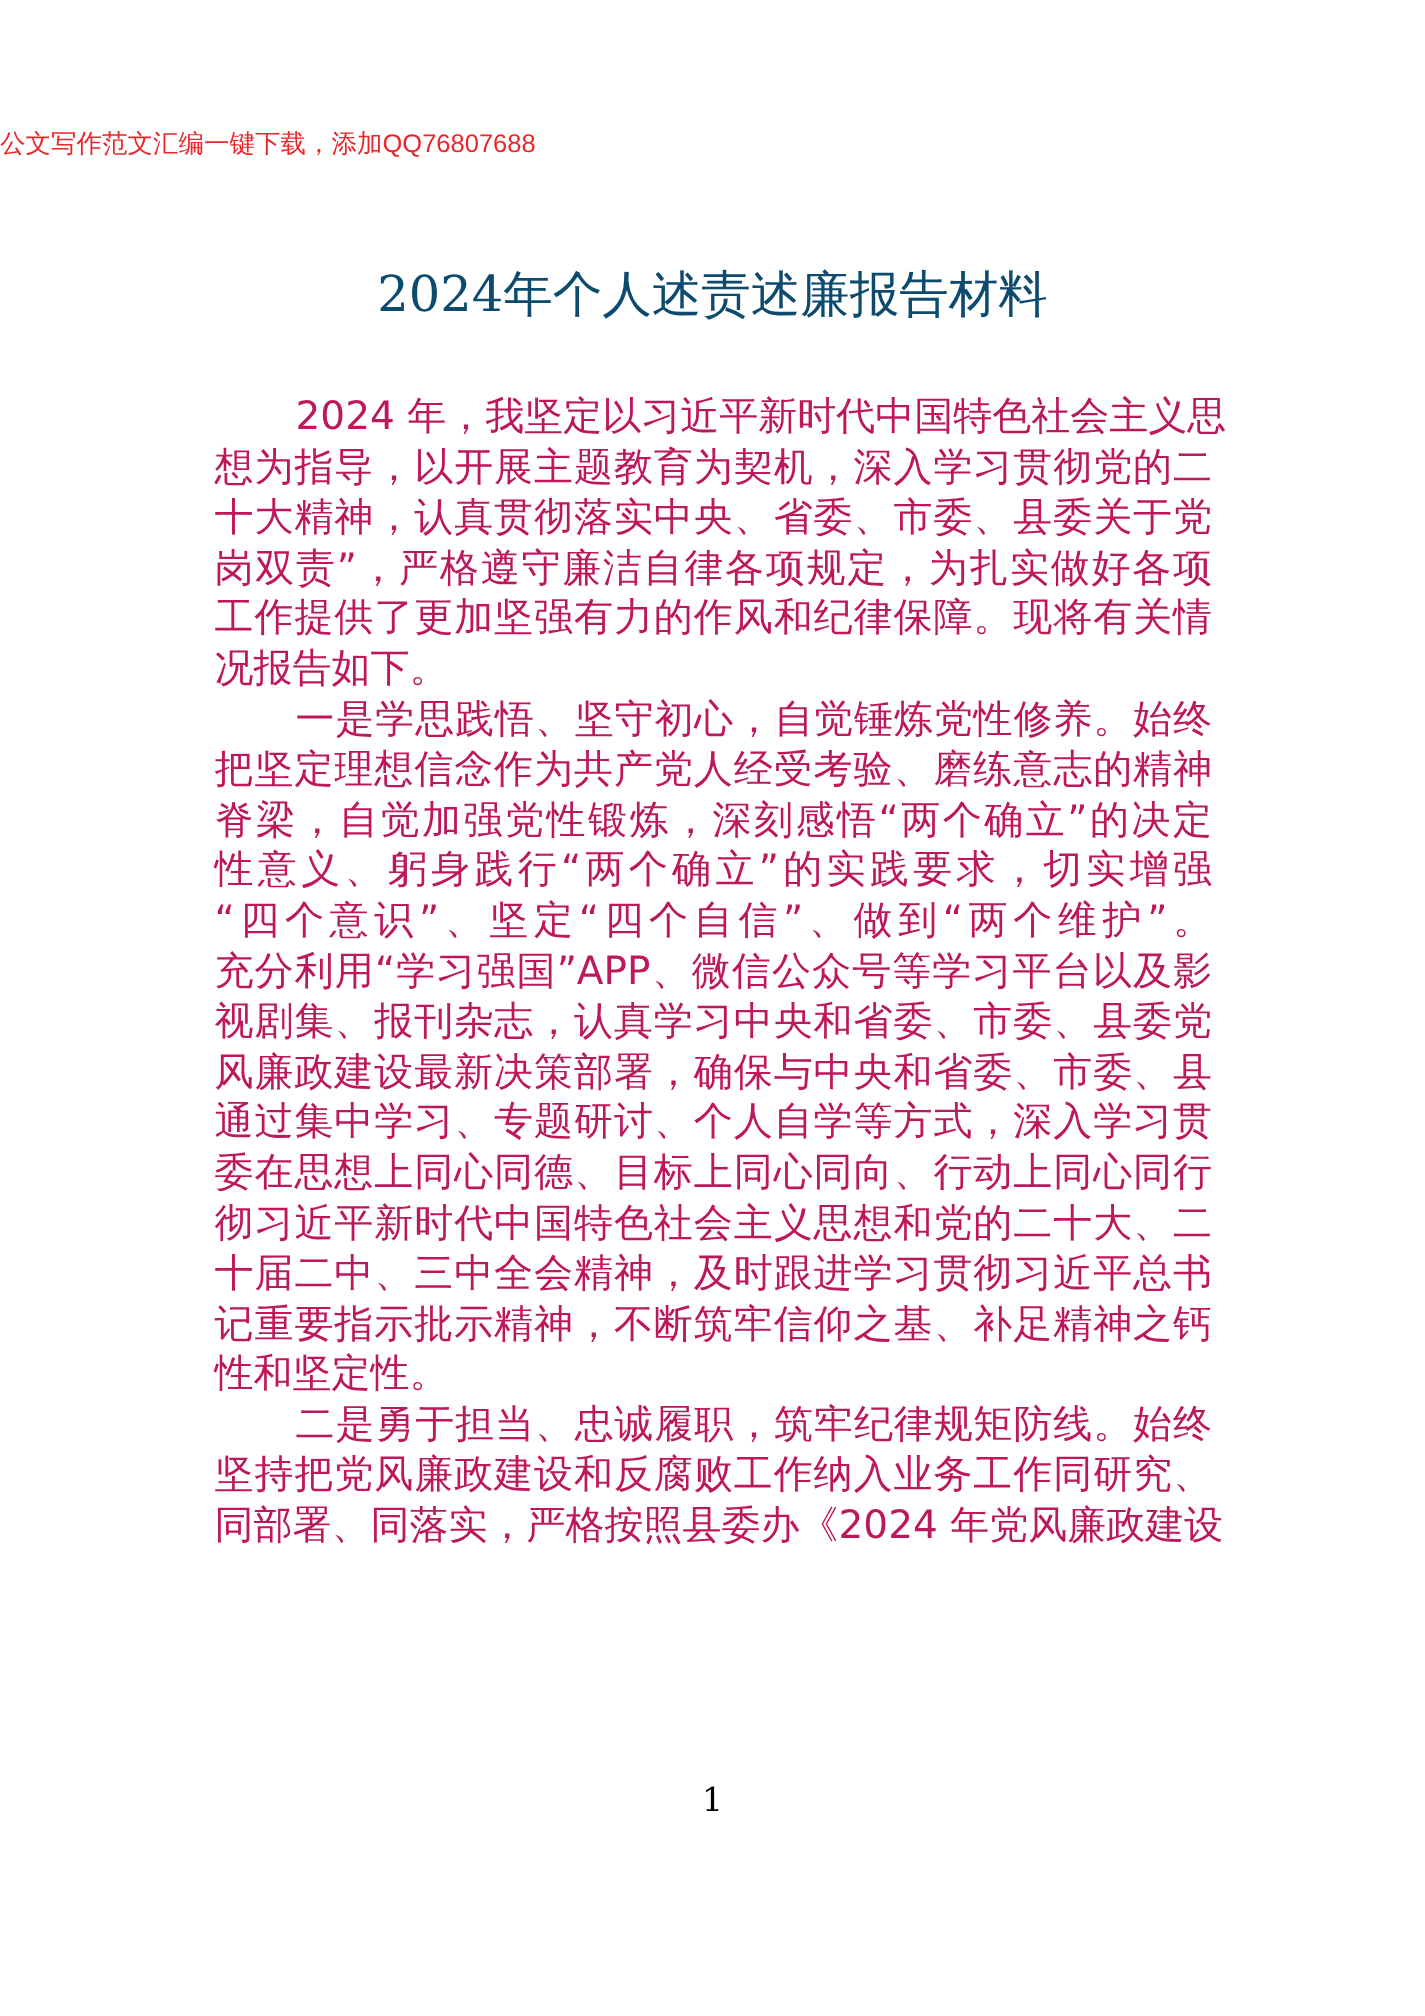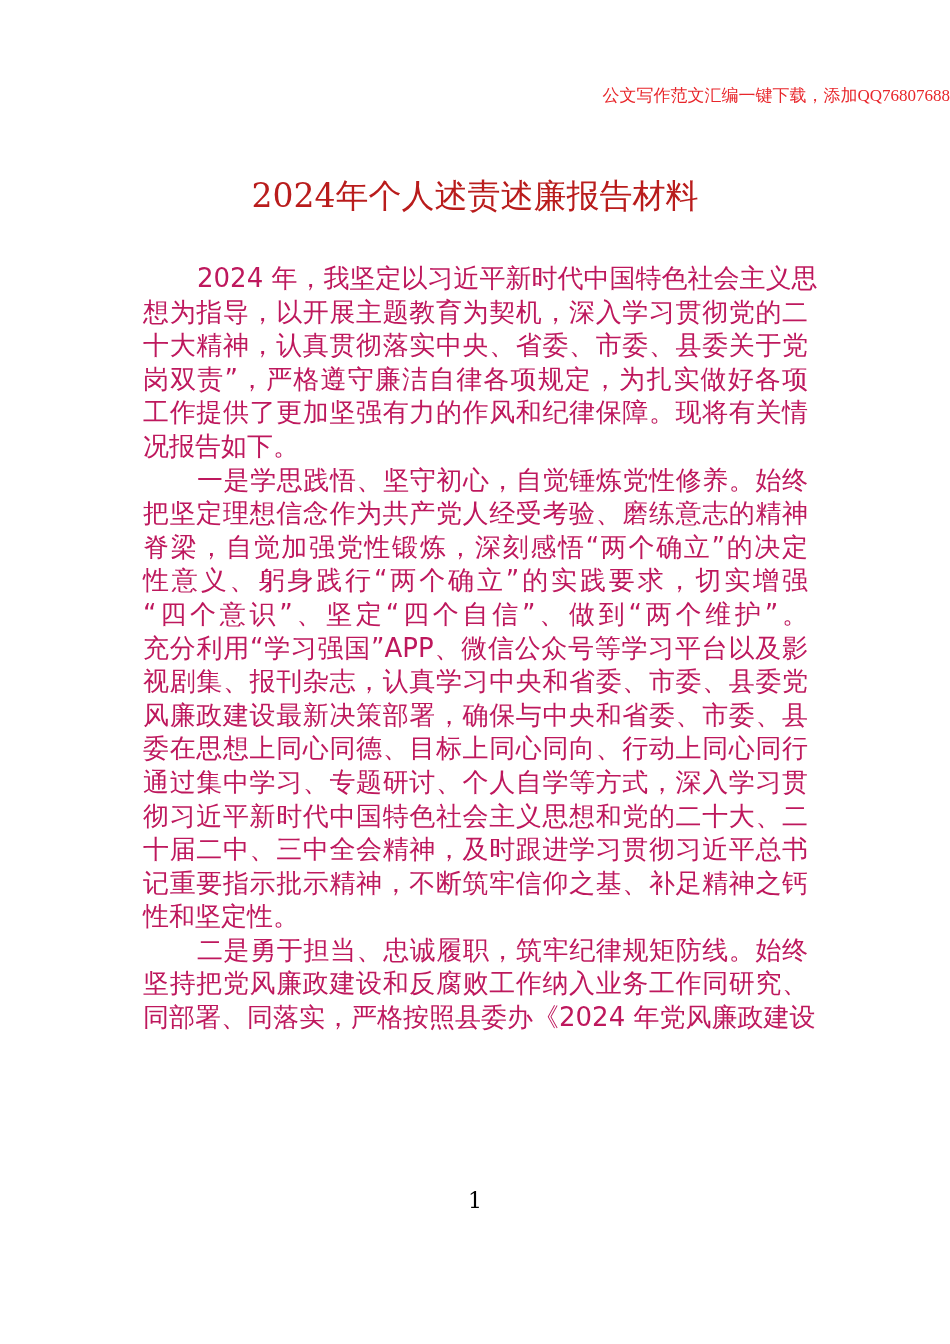--- a/index.html
+++ b/index.html
@@ -1,24 +1,24 @@
 <!DOCTYPE html>
 <html><head>
 <meta charset="utf-8">
 <style>
   html, body { margin: 0; padding: 0; background: #ffffff; }
   body { width: 950px; height: 1344px; position: relative; overflow: hidden; }
   .page { position: absolute; left: 0; top: 0; width: 950px; height: 1344px; background: #fff; }
   .watermark {
-    position: absolute; top: 84px; left: 0; width: 950px; text-align: right;
-    color: #e8262b; font-family: Liberation Serif, serif; font-size: 17px; letter-spacing: 0px;
+    position: absolute; top: 84px; left: 0; width: 950px; text-align: left;
+    color: #e8262b; font-family: Liberation Sans, sans-serif; font-size: 17px; letter-spacing: 0px;
   }
   .title {
     position: absolute; top: 174px; left: 0; width: 950px; text-align: center;
-    color: #b91c1c; font-family: "DejaVu Serif", serif; font-size: 33px; letter-spacing: 0px;
+    color: #0c4a6e; font-family: "DejaVu Serif", serif; font-size: 33px; letter-spacing: 0px;
   }
   .body {
     position: absolute; top: 262px; left: 143px; width: 665px;
     font-family: "DejaVu Sans", sans-serif; font-size: 26px; color: #be185d;
     line-height: 33.6px;
   }
   .line { display: block; white-space: nowrap; height: 33.6px; text-align: justify; text-align-last: justify; }
   .line.last { text-align-last: left; }
   .line.indent { padding-left: 54px; }
   .pagenum {
@@ -44,22 +44,22 @@
     </div>
     <div>
       <span class="line indent">一是学思践悟、坚守初心，自觉锤炼党性修养。始终</span>
       <span class="line">把坚定理想信念作为共产党人经受考验、磨练意志的精神</span>
       <span class="line">脊梁，自觉加强党性锻炼，深刻感悟“两个确立”的决定</span>
       <span class="line">性意义、躬身践行“两个确立”的实践要求，切实增强</span>
       <span class="line">“四个意识”、坚定“四个自信”、做到“两个维护”。</span>
       <span class="line">充分利用“学习强国”APP、微信公众号等学习平台以及影</span>
       <span class="line">视剧集、报刊杂志，认真学习中央和省委、市委、县委党</span>
       <span class="line">风廉政建设最新决策部署，确保与中央和省委、市委、县</span>
+      <span class="line">通过集中学习、专题研讨、个人自学等方式，深入学习贯</span>
       <span class="line">委在思想上同心同德、目标上同心同向、行动上同心同行</span>
-      <span class="line">通过集中学习、专题研讨、个人自学等方式，深入学习贯</span>
       <span class="line">彻习近平新时代中国特色社会主义思想和党的二十大、二</span>
       <span class="line">十届二中、三中全会精神，及时跟进学习贯彻习近平总书</span>
       <span class="line">记重要指示批示精神，不断筑牢信仰之基、补足精神之钙</span>
       <span class="line last">性和坚定性。</span>
     </div>
     <div>
       <span class="line indent">二是勇于担当、忠诚履职，筑牢纪律规矩防线。始终</span>
       <span class="line">坚持把党风廉政建设和反腐败工作纳入业务工作同研究、</span>
       <span class="line">同部署、同落实，严格按照县委办《2024 年党风廉政建设</span>
     </div>

